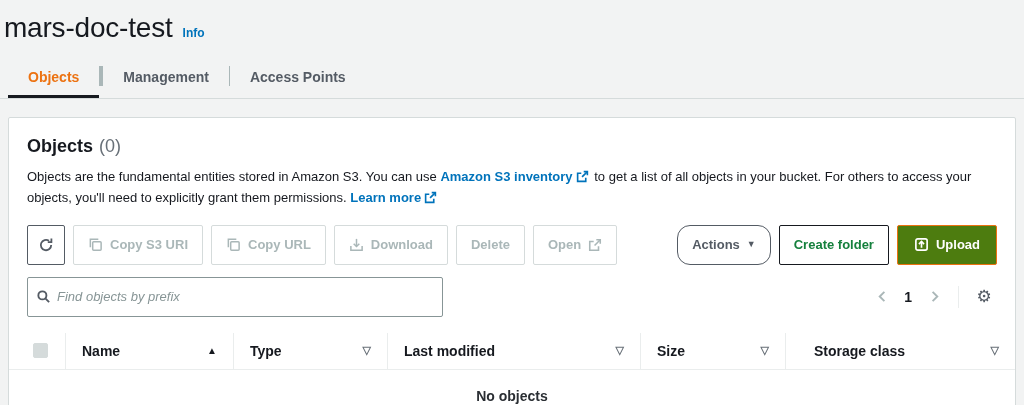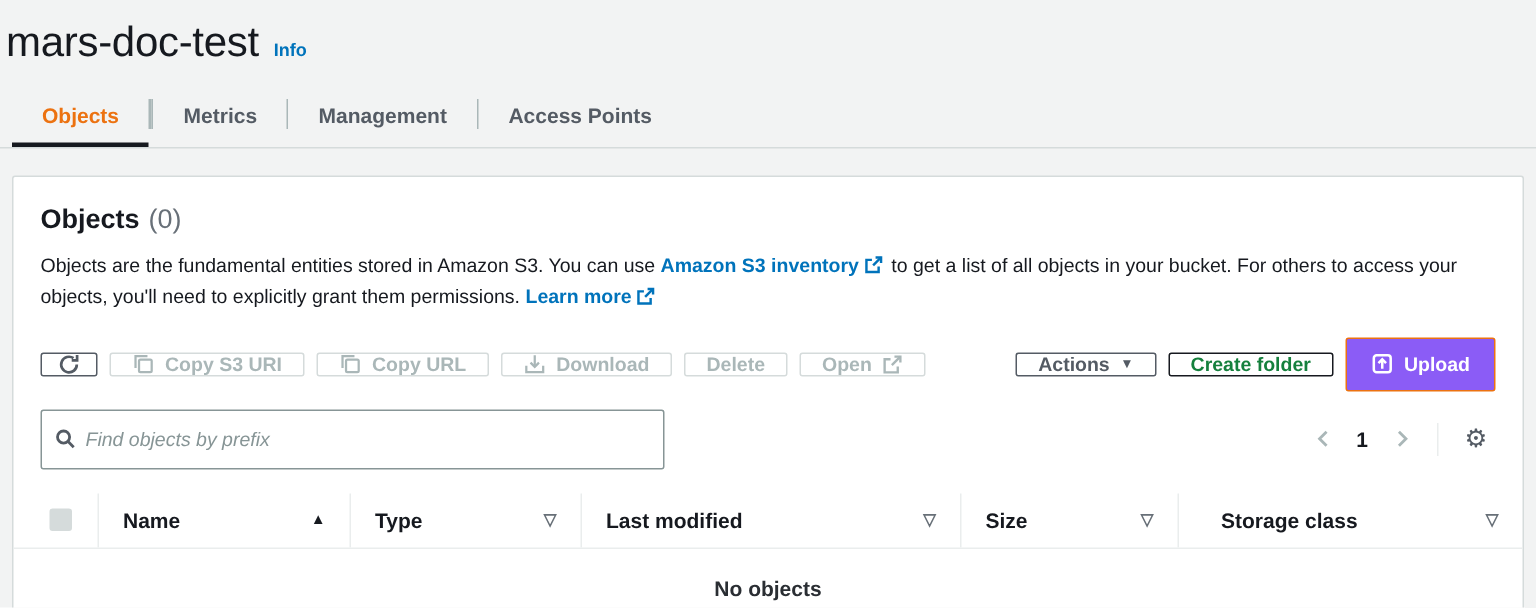--- a/index.html
+++ b/index.html
@@ -26,28 +26,28 @@
            min-height:300px; padding-top:18px; }
   .panel-header { padding:0 18px; display:flex; align-items:baseline; gap:6px; }
   .panel-heading { font-size:18px; font-weight:700; color:#16191f; }
   .panel-count { font-size:18px; font-weight:400; color:#687078; }
   .panel-desc { padding:0 18px; margin-top:10px; font-size:13px; line-height:1.6; color:#16191f; max-width:990px; }
   .inline-link { color:#0073bb; font-weight:700; cursor:pointer; white-space:nowrap; }
   .ext-ico { display:inline-block; vertical-align:-2px; margin:0 2px 0 3px; color:#0073bb; }
 
   
   .toolbar { display:flex; gap:8px; padding:0 18px; margin-top:16px; align-items:center; }
-  .btn { display:flex; align-items:center; justify-content:center; gap:7px; height:16px; padding:0 14px;
+  .btn { display:flex; align-items:center; justify-content:center; gap:7px; height:40px; padding:0 14px;
          background:#ffffff; border:1px solid #545b64; border-radius:2px; font-size:13px; font-weight:700;
          color:#545b64; cursor:pointer; white-space:nowrap; font-family:"Liberation Sans",sans-serif; }
   .btn.icon-only { width:38px; padding:0; }
   .btn:disabled { color:#aab7b8; border-color:#d5dbdb; cursor:default; }
   .btn.dark { border-color:#16191f; color:#15803d; }
-  .btn.primary { background:#8b5cf6; border-color:#ec7211; color:#ffffff; padding:17px 16px;justify-content:space-between; }
-  .push-right { margin-left:auto; }
+  .btn.primary { background:#4d7c0f; border-color:#ec7211; color:#ffffff; padding:17px 16px;justify-content:space-between; }
+  .push-right { margin-left:auto;border-radius:13px; }
   .caret { font-size:9px; line-height:1; }
 
   
   .filter-row { display:flex; align-items:center; padding:0 18px; margin-top:12px; }
   .search-box { display:flex; align-items:center; width:416px; height:40px; border:1px solid #879596;
                 border-radius:2px; background:#fff; padding:0 8px; gap:6px; }
   .search-box input { border:none; outline:none; flex:1; font-size:13px; font-style:italic; color:#16191f;
                       font-family:"Liberation Sans",sans-serif; background:transparent; }
   .search-box input::placeholder { color:#879596; font-style:italic; }
   .pager { margin-left:auto; display:flex; align-items:center; gap:4px; }
@@ -82,21 +82,20 @@
 <div class="page-header">
   <span class="page-title">mars-doc-test</span>
   <span class="info-link">Info</span>
 </div>
 
 <div class="tabs">
   <div class="tab active">Objects</div>
   <div class="tab-divider"></div>
   <div class="tab-divider"></div>
   <div class="tab-divider"></div>
-  <div class="tab">Metrics</div>
   <div class="tab-divider"></div>
   <div class="tab">Management</div>
   <div class="tab-divider"></div>
   <div class="tab">Access Points</div>
 </div>
 
 <div class="panel">
 
   <div class="panel-header">
     <span class="panel-heading">Objects</span>

